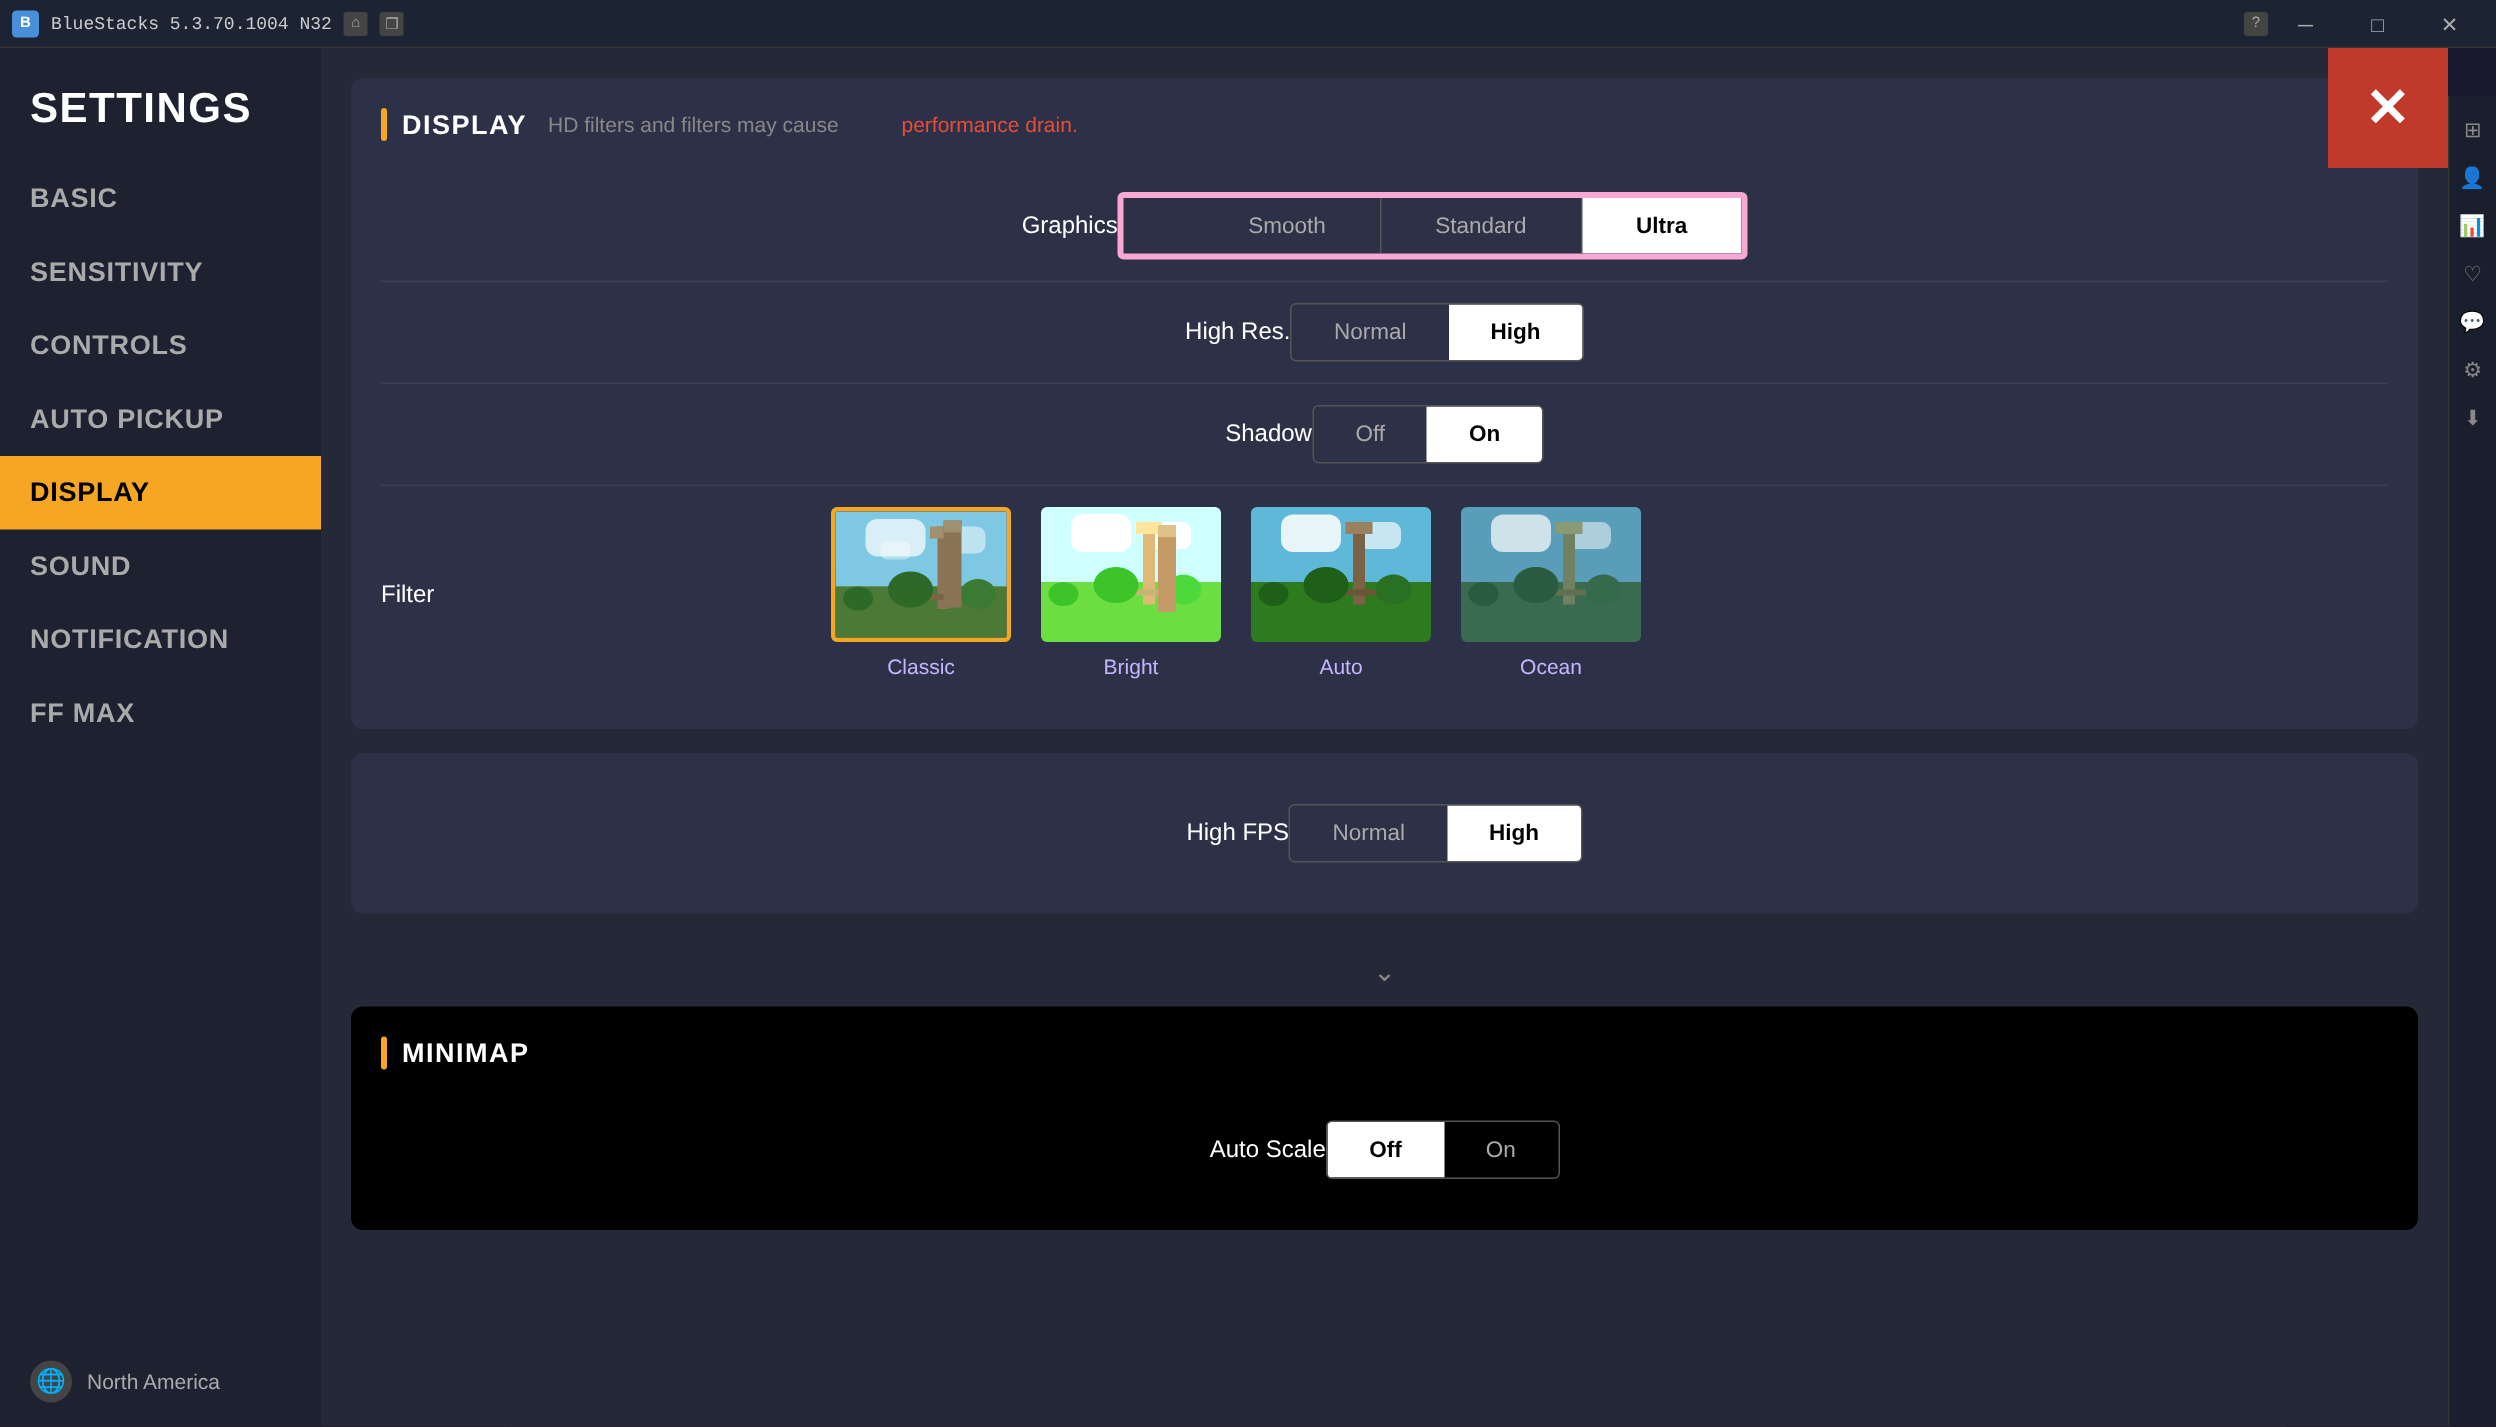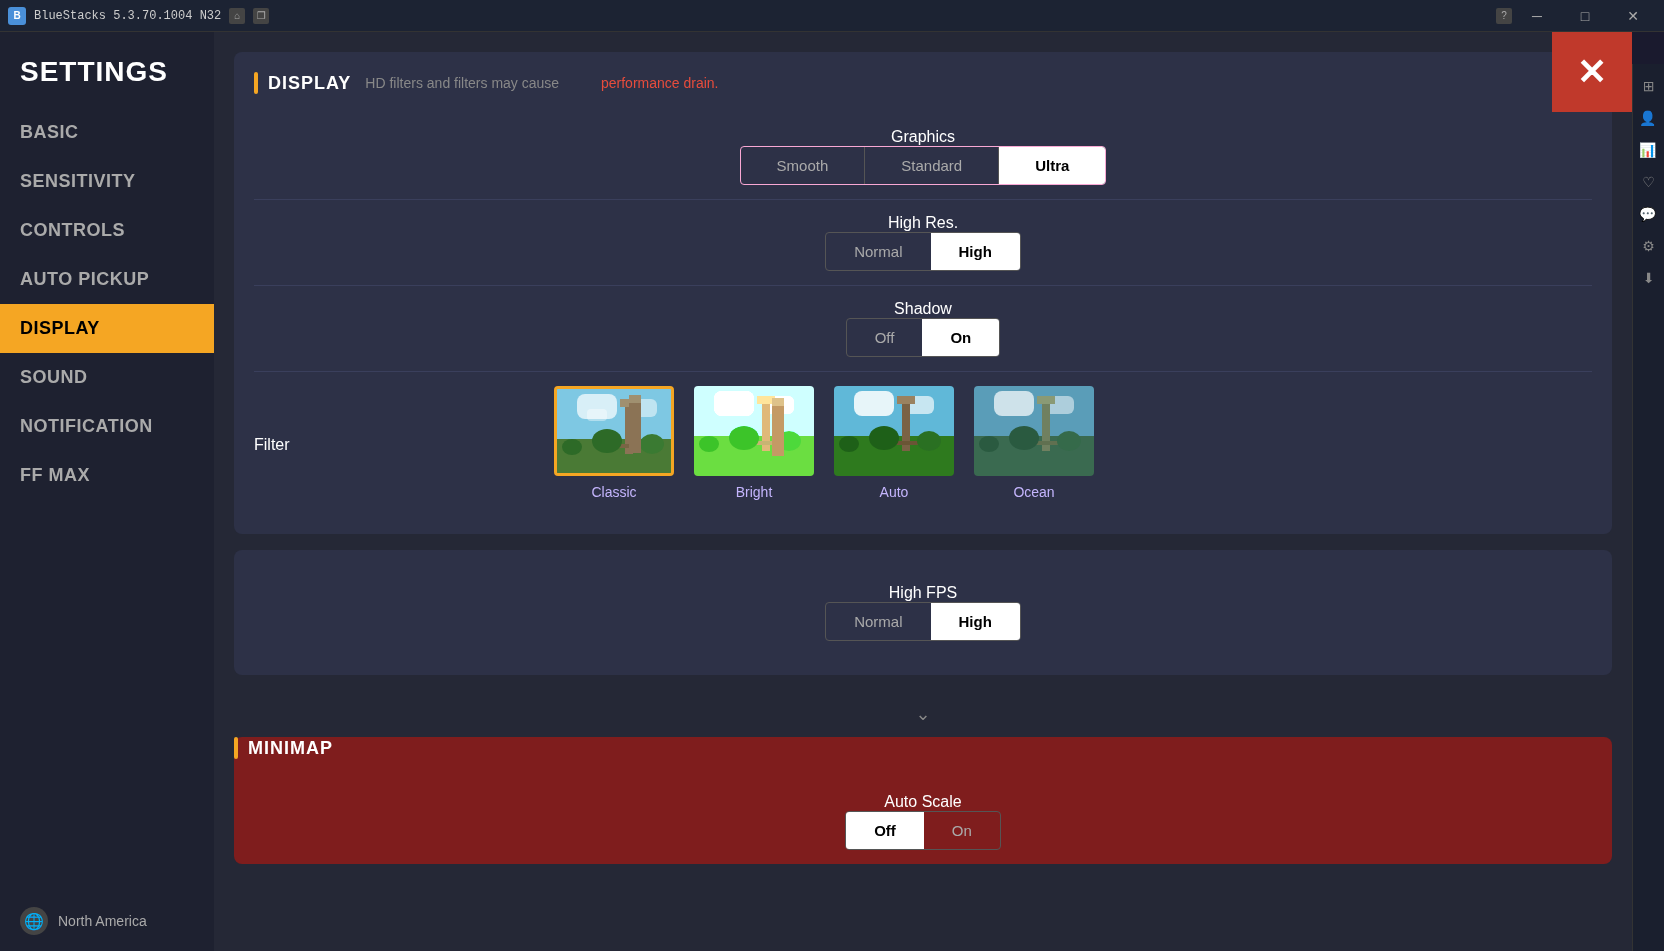--- a/index.html
+++ b/index.html
@@ -223,21 +223,20 @@
       margin-left: 38px;
     }
 
     
     .setting-row {
       display: flex;
       align-items: center;
       justify-content: center;
       padding: 14px 0;
       border-bottom: 1px solid #3a3f5c;
-      flex-direction: column;
     }
     .setting-row:last-child { border-bottom: none; }
     .setting-label {
       color: #ffffff;
       font-size: 16px;
       font-weight: 500;
     }
 
     
     .toggle-group {
@@ -258,23 +257,24 @@
     }
     .toggle-btn.active {
       background: #ffffff;
       color: #000000;
       font-weight: 700;
     }
 
     
     .toggle-group-3 {
       display: flex;
-      border: 1px solid #f9a8d4;
+      border: 4px solid #f9a8d4;
       border-radius: 4px;
       overflow: hidden;
+      padding-left: 47px;
     }
     .toggle-btn-3 {
       padding: 10px 36px;
       color: #aaaaaa;
       font-size: 15px;
       font-weight: 500;
       cursor: pointer;
       background: transparent;
       border: none;
       border-right: 1px solid #555;
@@ -351,22 +351,23 @@
     .scroll-indicator {
       display: flex;
       justify-content: center;
       padding: 12px;
       color: #888;
       font-size: 18px;
     }
 
     
     .minimap-section {
-      background: #7f1d1d;
+      background: #000000;
       border-radius: 8px;
+      padding: 20px;
     }
 
     
     .content-area::-webkit-scrollbar { width: 6px; }
     .content-area::-webkit-scrollbar-track { background: #1e2130; }
     .content-area::-webkit-scrollbar-thumb { background: #555; border-radius: 3px; }
   </style>
 </head>
 <body>
 

